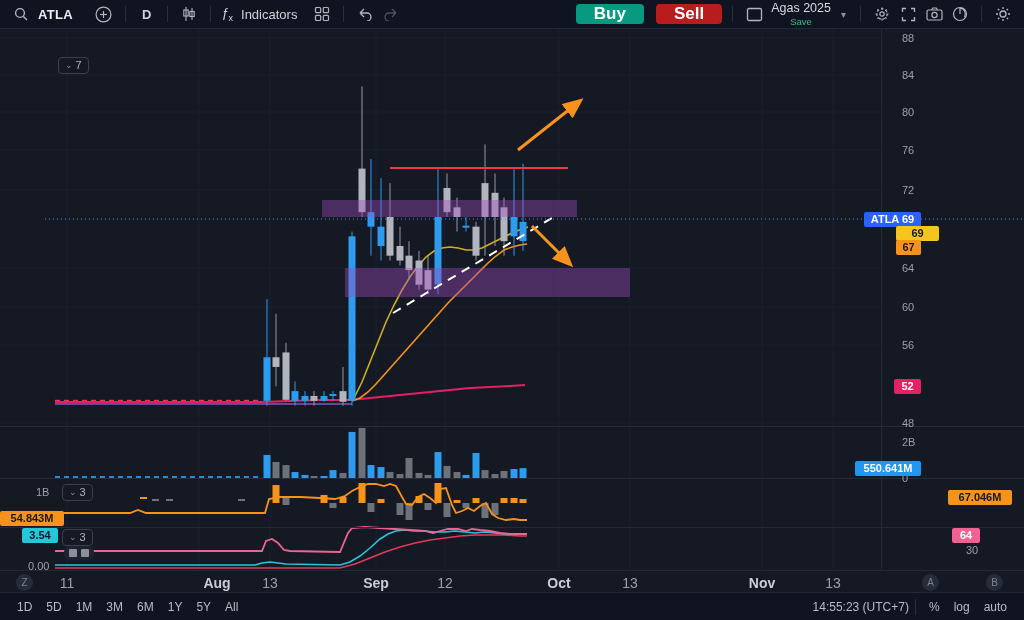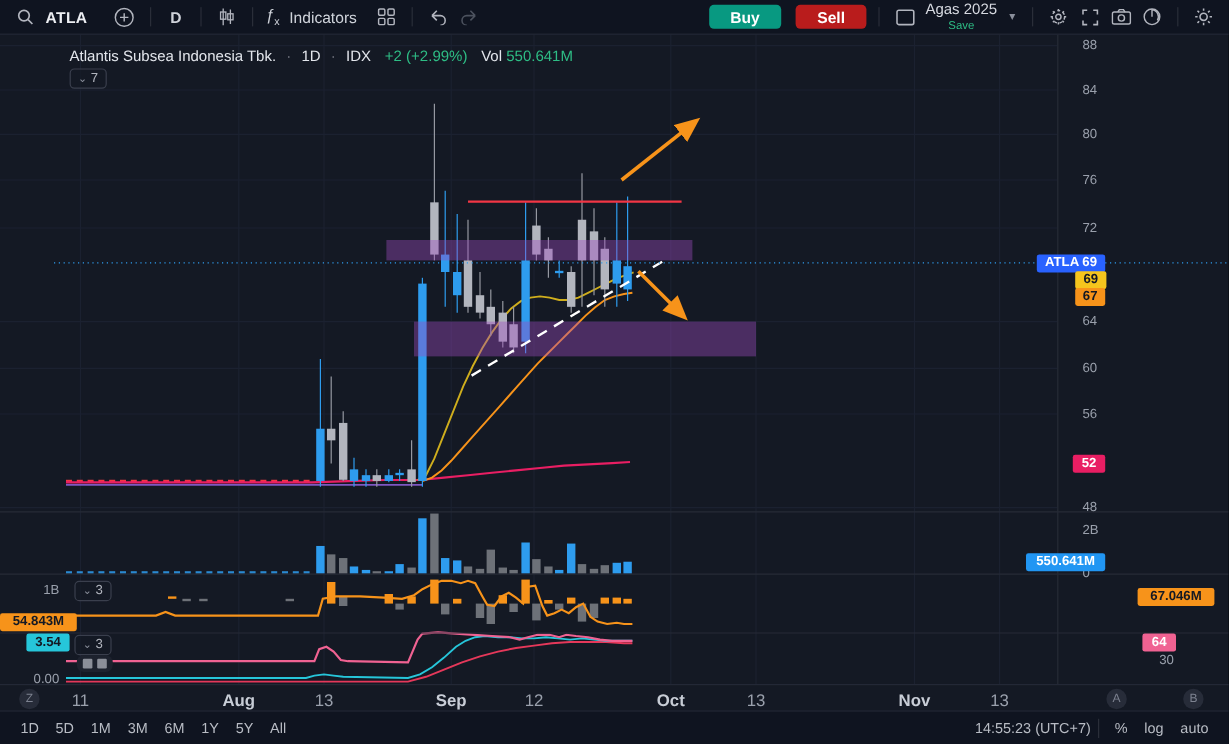--- a/index.html
+++ b/index.html
@@ -11,21 +11,21 @@
           border-bottom:1px solid #232836;display:flex;align-items:center;padding:0 10px;gap:4px;z-index:30;}
   .icon{display:inline-flex;align-items:center;justify-content:center;width:22px;height:22px;color:#b2b5be;cursor:pointer;}
   .icon svg{display:block;}
   .sep{width:1px;height:16px;background:#2a2e39;margin:0 6px;}
   .sym{font-weight:bold;font-size:13px;color:#eceef2;margin-left:2px;letter-spacing:.3px;}
   .tb-text{font-size:13px;color:#cfd3da;cursor:pointer;}
   .interval{font-size:13px;font-weight:bold;color:#cfd3da;cursor:pointer;padding:0 6px;}
   .fx{font-size:13px;color:#cfd3da;font-style:italic;margin-right:4px;}
   .fx sub{font-size:9px;font-style:normal;}
   .spacer{flex:1;}
-  .btn{border:none;border-radius:4px;height:20px;padding:0 18px;font-size:13px;font-weight:bold;
+  .btn{border:none;border-radius:4px;height:20px;padding:0 18px;font-size:17px;font-weight:bold;
        color:#fff;cursor:pointer;font-family:inherit;}
   .btn-buy{background:#089981;margin-right:8px;}
   .btn-sell{background:#b91c1c;}
   .layout-block{display:flex;flex-direction:column;align-items:center;line-height:1;cursor:pointer;margin:0 2px;}
   .layout-block .nm{font-size:12.5px;color:#d6d9e0;}
   .layout-block .sv{font-size:9.5px;color:#2ebd85;margin-top:2px;}
   .chev{color:#8a8f9b;font-size:10px;margin:0 4px;cursor:pointer;}
   
   .legend{position:absolute;left:58px;top:40px;font-size:12.5px;z-index:20;white-space:nowrap;}
   .legend .t{color:#e3e6ec;}
@@ -156,30 +156,20 @@
     </span>
     <span class="sep"></span>
     <span class="icon">
       <svg width="16" height="16" viewBox="0 0 16 16">
           <circle cx="8" cy="8" r="3" fill="none" stroke="currentColor" stroke-width="1.3"></circle>
           <path d="M8 1 V3 M8 13 V15 M1 8 H3 M13 8 H15 M2.9 2.9 L4.3 4.3 M11.7 11.7 L13.1 13.1 M13.1 2.9 L11.7 4.3 M4.3 11.7 L2.9 13.1" stroke="currentColor" stroke-width="1.3"></path>
         </svg>
     </span>
   </div>
 
-  <div class="legend">
-    <span class="t">Atlantis Subsea Indonesia Tbk.</span>
-    <span class="dot">·</span>
-    <span class="t">1D</span>
-    <span class="dot">·</span>
-    <span class="t">IDX</span>
-    <span class="chg">+2 (+2.99%)</span>
-    <span class="voll">Vol</span>
-    <span class="volv">550.641M</span>
-  </div>
   <span class="pill" style="left:58px;top:57px">
     <span class="cv">⌄</span>
     <span>7</span>
   </span>
   <span class="pill" style="left:62px;top:484px">
     <span class="cv">⌄</span>
     <span>3</span>
   </span>
   <span class="pill" style="left:62px;top:529px">
     <span class="cv">⌄</span>
@@ -400,33 +390,33 @@
       <div class="rtick" style="top: 262px;">64</div>
       <div class="rtick" style="top: 301px;">60</div>
       <div class="rtick" style="top: 339px;">56</div>
       <div class="rtick" style="top: 417px;">48</div>
       <div class="rtick" style="top: 436px;">2B</div>
       <div class="rtick" style="top: 472px;">0</div>
       <div class="ltick" style="left: 36px; top: 486px;">1B</div>
       <div class="ltick" style="left: 28px; top: 560px;">0.00</div>
       <div class="ltick" style="left: 966px; top: 544px;">30</div>
       <div class="vlabel" style="left: 864px; top: 211.5px; width: 57px; background: rgb(41, 98, 255); color: rgb(255, 255, 255);">ATLA  69</div>
-      <div class="vlabel" style="left: 896px; top: 225.5px; width: 26px; background: rgb(245, 197, 29); color: rgb(20, 25, 36);">69</div>
+      <div class="vlabel" style="left: 896px; top: 225.5px; width: 43px; background: rgb(245, 197, 29); color: rgb(20, 25, 36);">69</div>
       <div class="vlabel" style="left: 896px; top: 239.5px; width: 25px; background: rgb(247, 147, 26); color: rgb(20, 25, 36);">67</div>
       <div class="vlabel" style="left: 894px; top: 378.5px; width: 27px; background: rgb(233, 30, 99); color: rgb(255, 255, 255);">52</div>
       <div class="vlabel" style="left: 855px; top: 460.5px; width: 66px; background: rgb(33, 150, 243); color: rgb(255, 255, 255);">550.641M</div>
       <div class="vlabel" style="left: 948px; top: 489.5px; width: 64px; background: rgb(247, 147, 26); color: rgb(20, 25, 36);">67.046M</div>
       <div class="vlabel" style="left: 952px; top: 527.5px; width: 28px; background: rgb(240, 98, 146); color: rgb(255, 255, 255);">64</div>
       <div class="vlabel" style="left: 0px; top: 510.5px; width: 64px; background: rgb(247, 147, 26); color: rgb(20, 25, 36);">54.843M</div>
       <div class="vlabel" style="left: 22px; top: 527.5px; width: 36px; background: rgb(38, 198, 218); color: rgb(20, 25, 36);">3.54</div>
     </div>
 
   <div class="taxis" id="time-axis">
       <span class="tlabel" style="left: 67px;">11</span>
-      <span class="tlabel major" style="left: 199px;">Aug</span>
+      <span class="tlabel major" style="left: 217px;">Aug</span>
       <span class="tlabel" style="left: 270px;">13</span>
       <span class="tlabel major" style="left: 376px;">Sep</span>
       <span class="tlabel" style="left: 445px;">12</span>
       <span class="tlabel major" style="left: 559px;">Oct</span>
       <span class="tlabel" style="left: 630px;">13</span>
       <span class="tlabel major" style="left: 762px;">Nov</span>
       <span class="tlabel" style="left: 833px;">13</span>
       <span class="badge" style="left: 16px;">Z</span>
       <span class="badge" style="left: 922px;">A</span>
       <span class="badge" style="left: 986px;">B</span>

